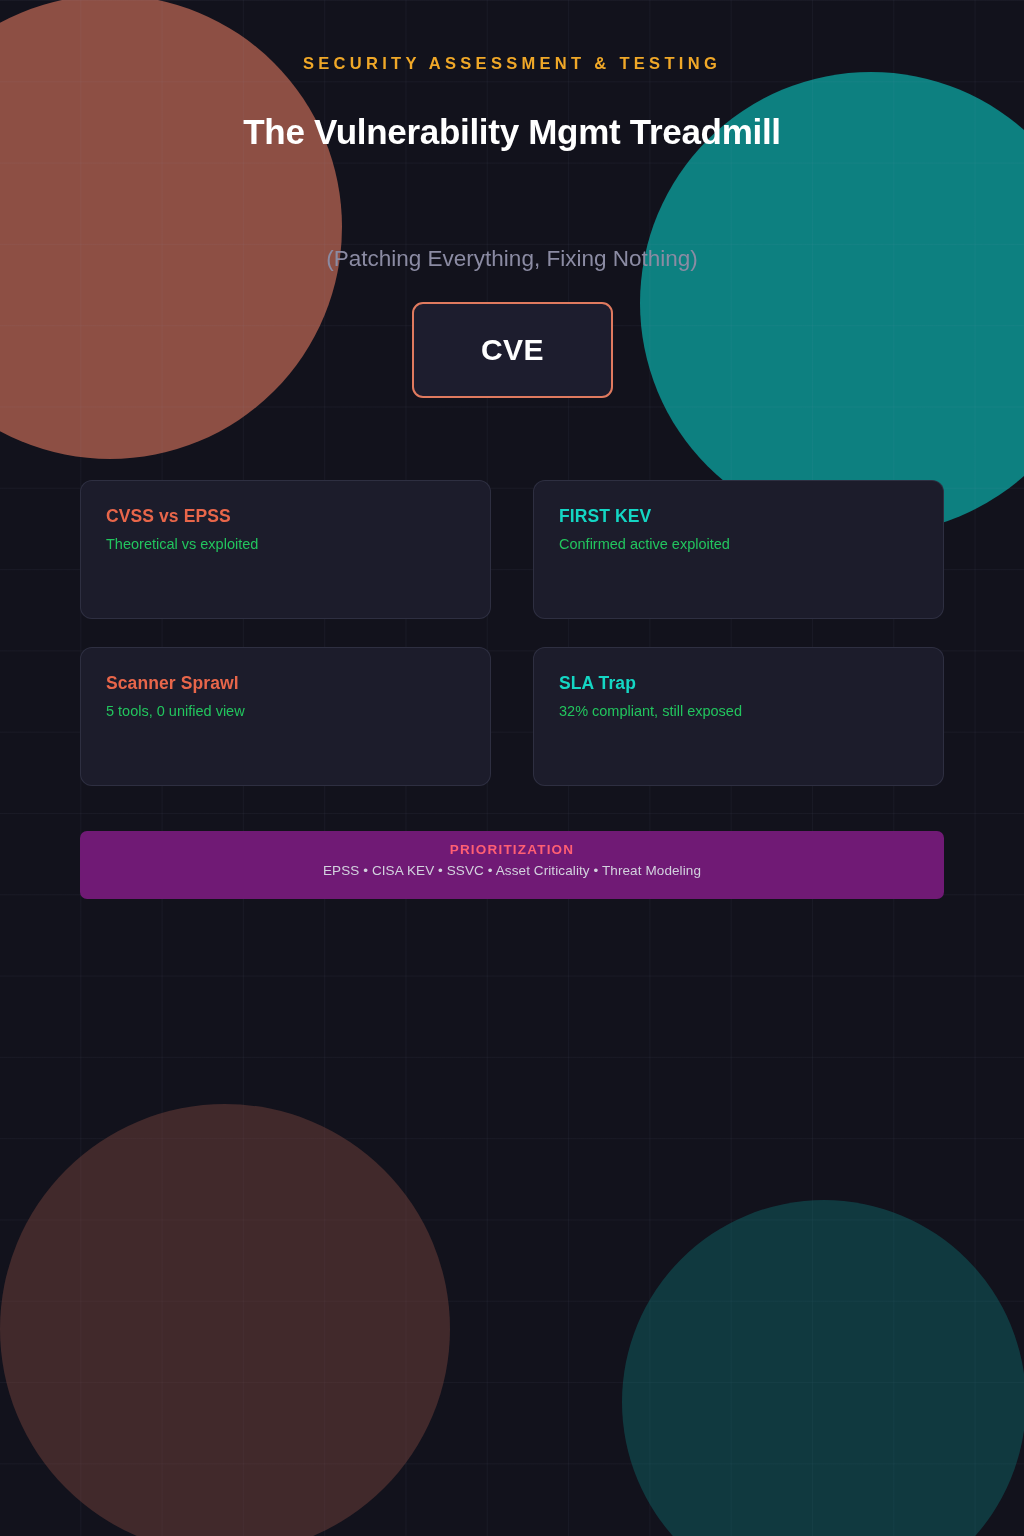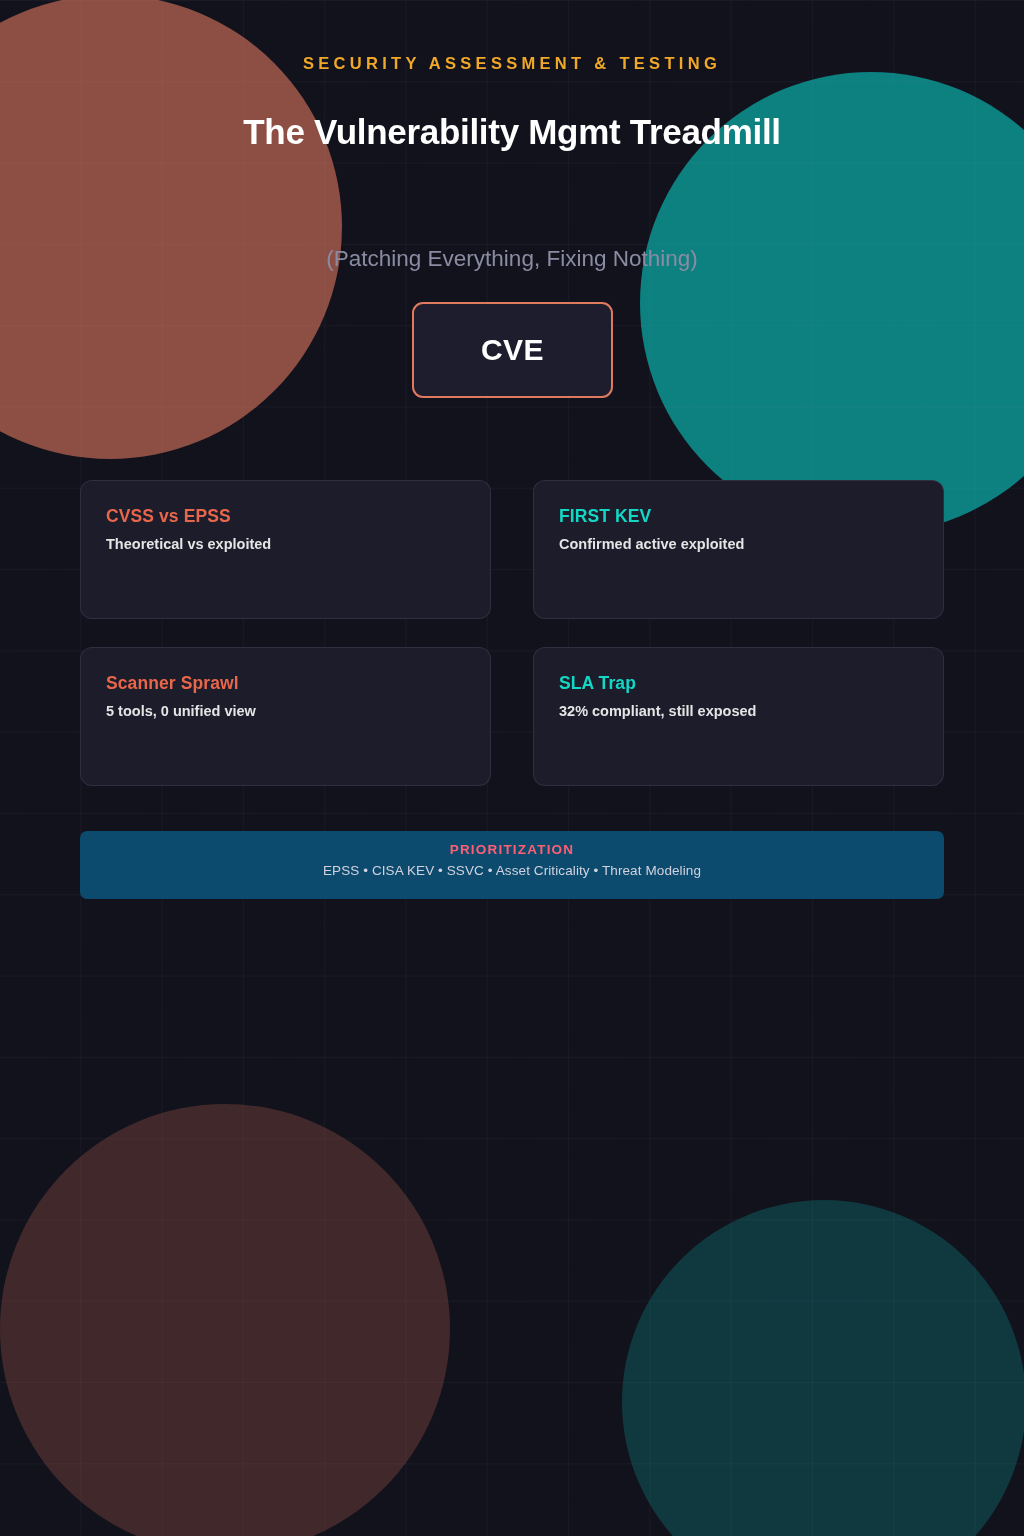--- a/index.html
+++ b/index.html
@@ -133,37 +133,37 @@
   .card-title {
     font-size:17.5px;
     font-weight:bold;
     letter-spacing:0.1px;
     margin-bottom:9px;
   }
   .card-title.accent-red  { color:#e8664a; }
   .card-title.accent-teal { color:#14d6c4; }
   .card-sub {
     font-size:14.5px;
-    color:#e5e5e5;
-    font-weight:bold;
+    color:#22c55e;
+    font-weight:normal;
   }
 
   
   .banner {
     position:absolute;
     left:80px;
     width:864px;
     height:68px;
     border-radius:7px;
     text-align:center;
     padding-top:11px;
   }
   #banner-prioritization {
     top:831px;
-    background:#0c4a6e;
+    background:#701a75;
   }
   #banner-frameworks {
     top:921px;
     background:#17300f;
   }
   .banner-title {
     font-size:13.5px;
     font-weight:bold;
     letter-spacing:1.2px;
     margin-bottom:6px;

